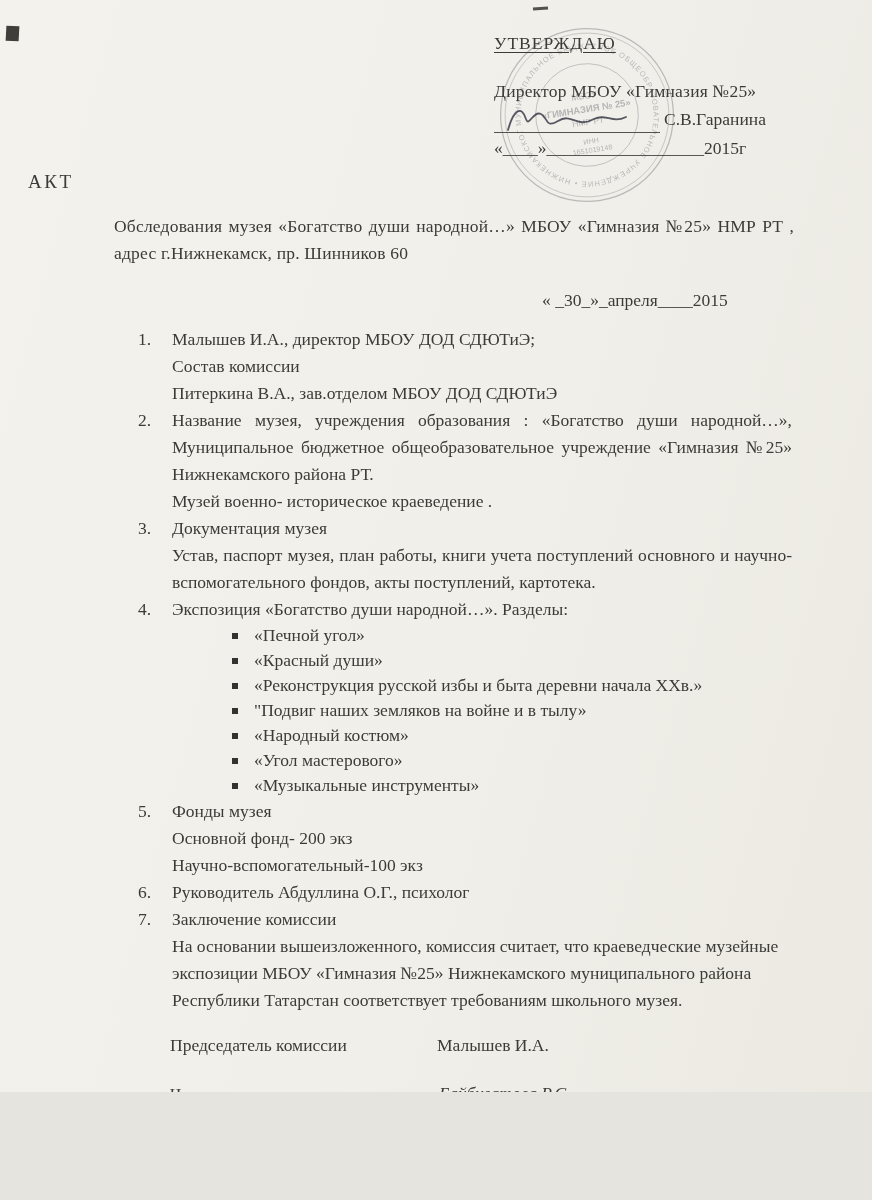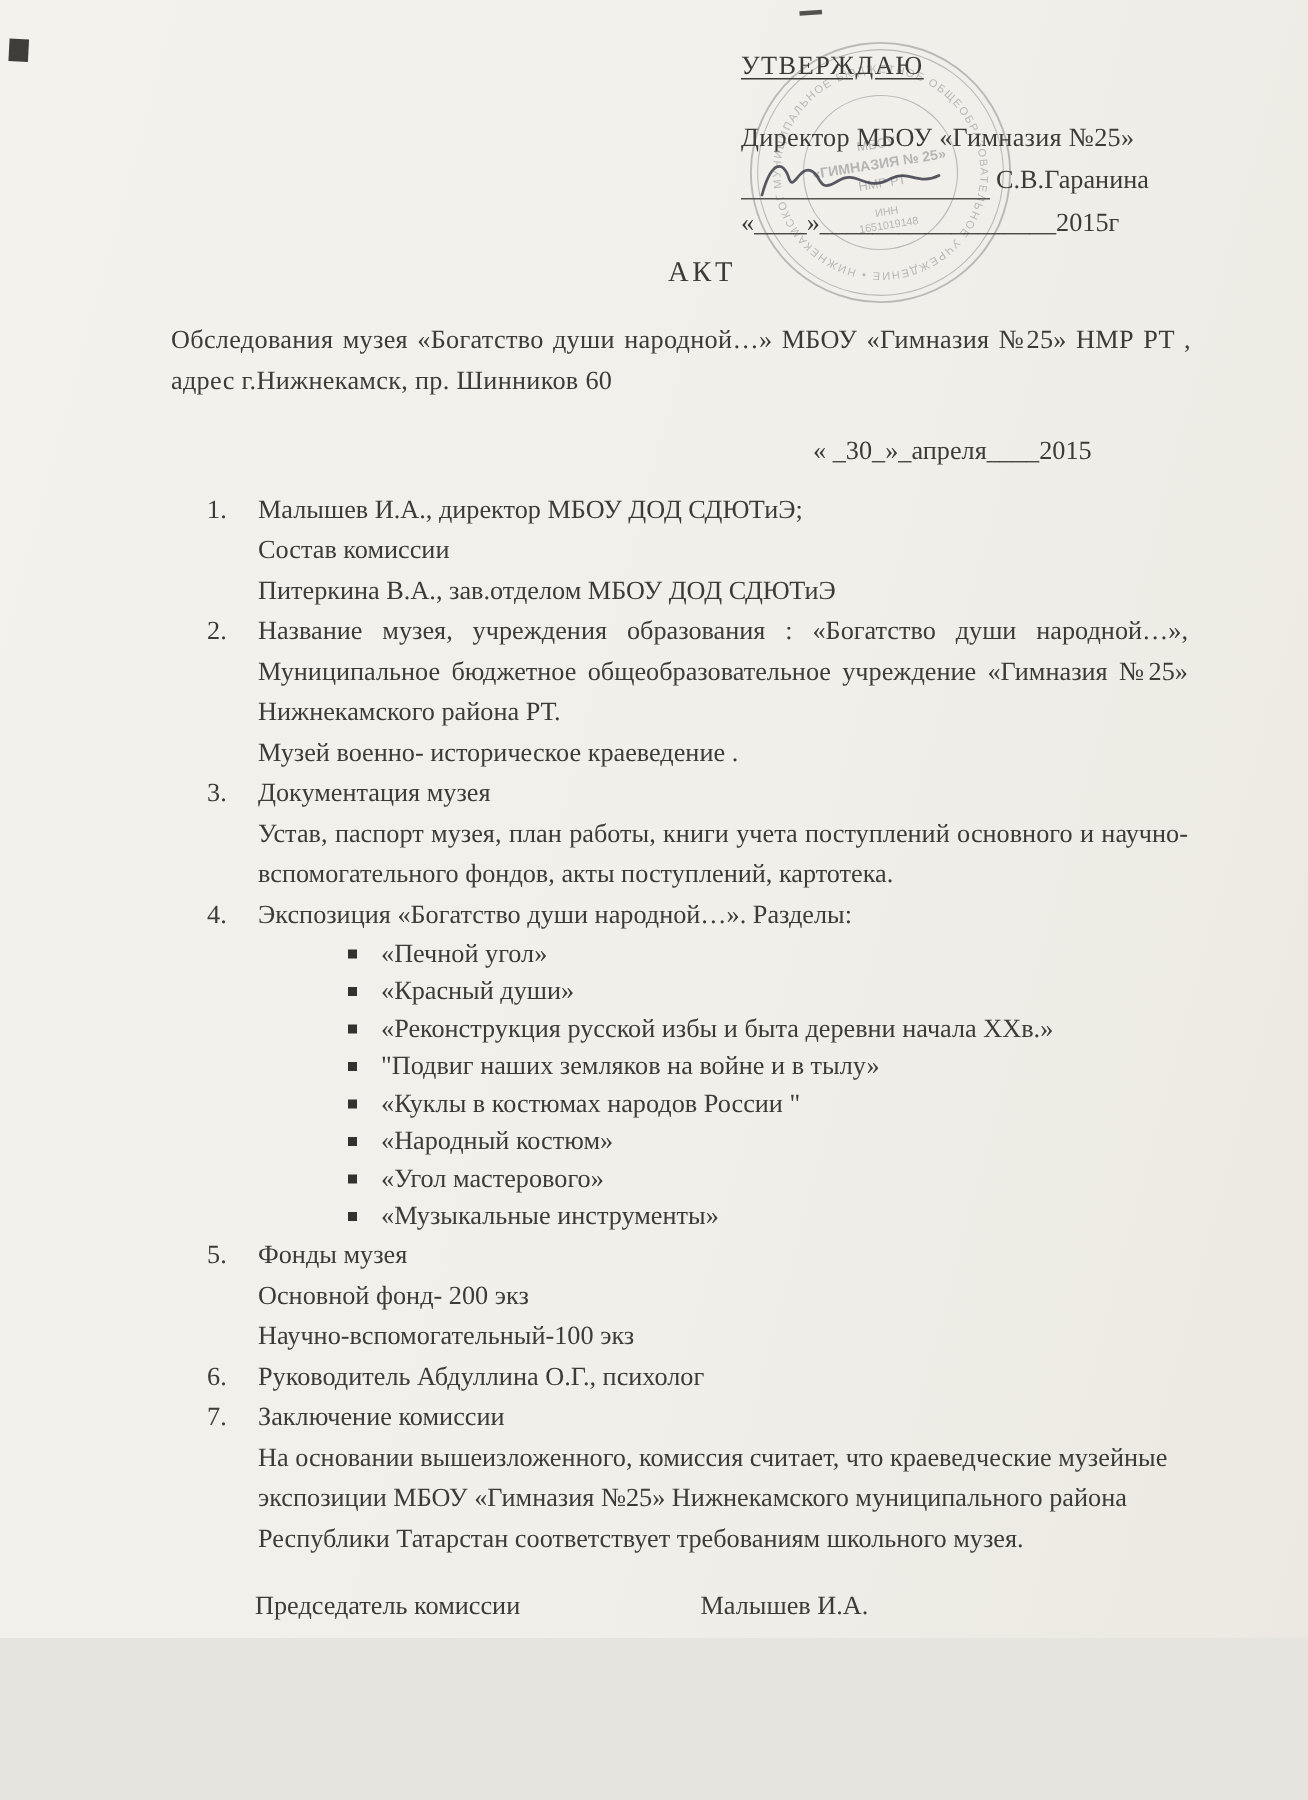--- a/index.html
+++ b/index.html
@@ -18,34 +18,34 @@
   .approval { position:absolute; left:494px; top:30px; width:320px; z-index:2; }
   .approval-heading { text-decoration:underline; text-underline-offset:3px; letter-spacing:1px; margin-bottom:21px; }
   .approval-director { margin-bottom:1px; letter-spacing:.2px; }
   .sign-row { position:relative; margin-bottom:2px; white-space:nowrap; }
   .sign-line { display:inline-block; width:166px; height:21px; border-bottom:1px solid #55524d; position:relative; vertical-align:bottom; }
   .sign-line svg { position:absolute; left:8px; bottom:-6px; }
   .signer { margin-left:4px; }
   
   .stamp { position:absolute; left:497px; top:25px; width:180px; height:180px; opacity:.52; z-index:1; pointer-events:none; }
   
-  .title { padding-top:168px; padding-left:28px; text-align:center; font-size:19px; font-weight:400; letter-spacing:2.5px;margin-left:36px; }
+  .title { padding-top:168px; padding-left:28px; font-size:19px; font-weight:400; letter-spacing:2.5px; }
   .intro { margin:18px 78px 0 114px; text-align:justify; letter-spacing:.2px; }
   .doc-date { margin:20px 0 12px 542px; line-height:27px; }
   .list { margin:8px 80px 0 138px; }
   .item { display:flex; }
   .num { width:34px; flex:none; }
   .item-body { flex:1; }
   .jtext { text-align:justify; }
   .no-justify { text-align:left; max-width:610px; }
   .bullet-row { display:flex; align-items:center; line-height:25px; }
   .bullet-sq { width:6px; height:6px; background:#34322e; margin:0 16px 0 60px; flex:none; }
   
   .sigs { margin:18px 0 0 170px; }
-  .sig-row { display:flex;gap:30px; }
+  .sig-row { display:flex; }
   .sig-row + .sig-row { margin-top:22px; }
   .sig-label { width:267px; flex:none; }
   .member-names .mname { border-bottom:1.5px solid #4c4842; padding:0 52px 2px 2px; margin-bottom:9px; display:inline-block; }
   .member-names div { line-height:24px;font-style:italic; }
 </style>
 </head>
 <body>
 
 <div class="page">
 
@@ -135,24 +135,20 @@
         <div class="bullet-row">
             <span class="bullet-sq"></span>
             <span>«Реконструкция русской избы и быта деревни начала  ХХв.»</span>
           </div>
         <div class="bullet-row">
             <span class="bullet-sq"></span>
             <span>"Подвиг наших земляков на войне и в тылу»</span>
           </div>
         <div class="bullet-row">
             <span class="bullet-sq"></span>
-            <span>«Куклы в  костюмах  народов России "</span>
-          </div>
-        <div class="bullet-row">
-            <span class="bullet-sq"></span>
             <span>«Народный костюм»</span>
           </div>
         <div class="bullet-row">
             <span class="bullet-sq"></span>
             <span>«Угол мастерового»</span>
           </div>
         <div class="bullet-row">
             <span class="bullet-sq"></span>
             <span>«Музыкальные инструменты»</span>
           </div>

